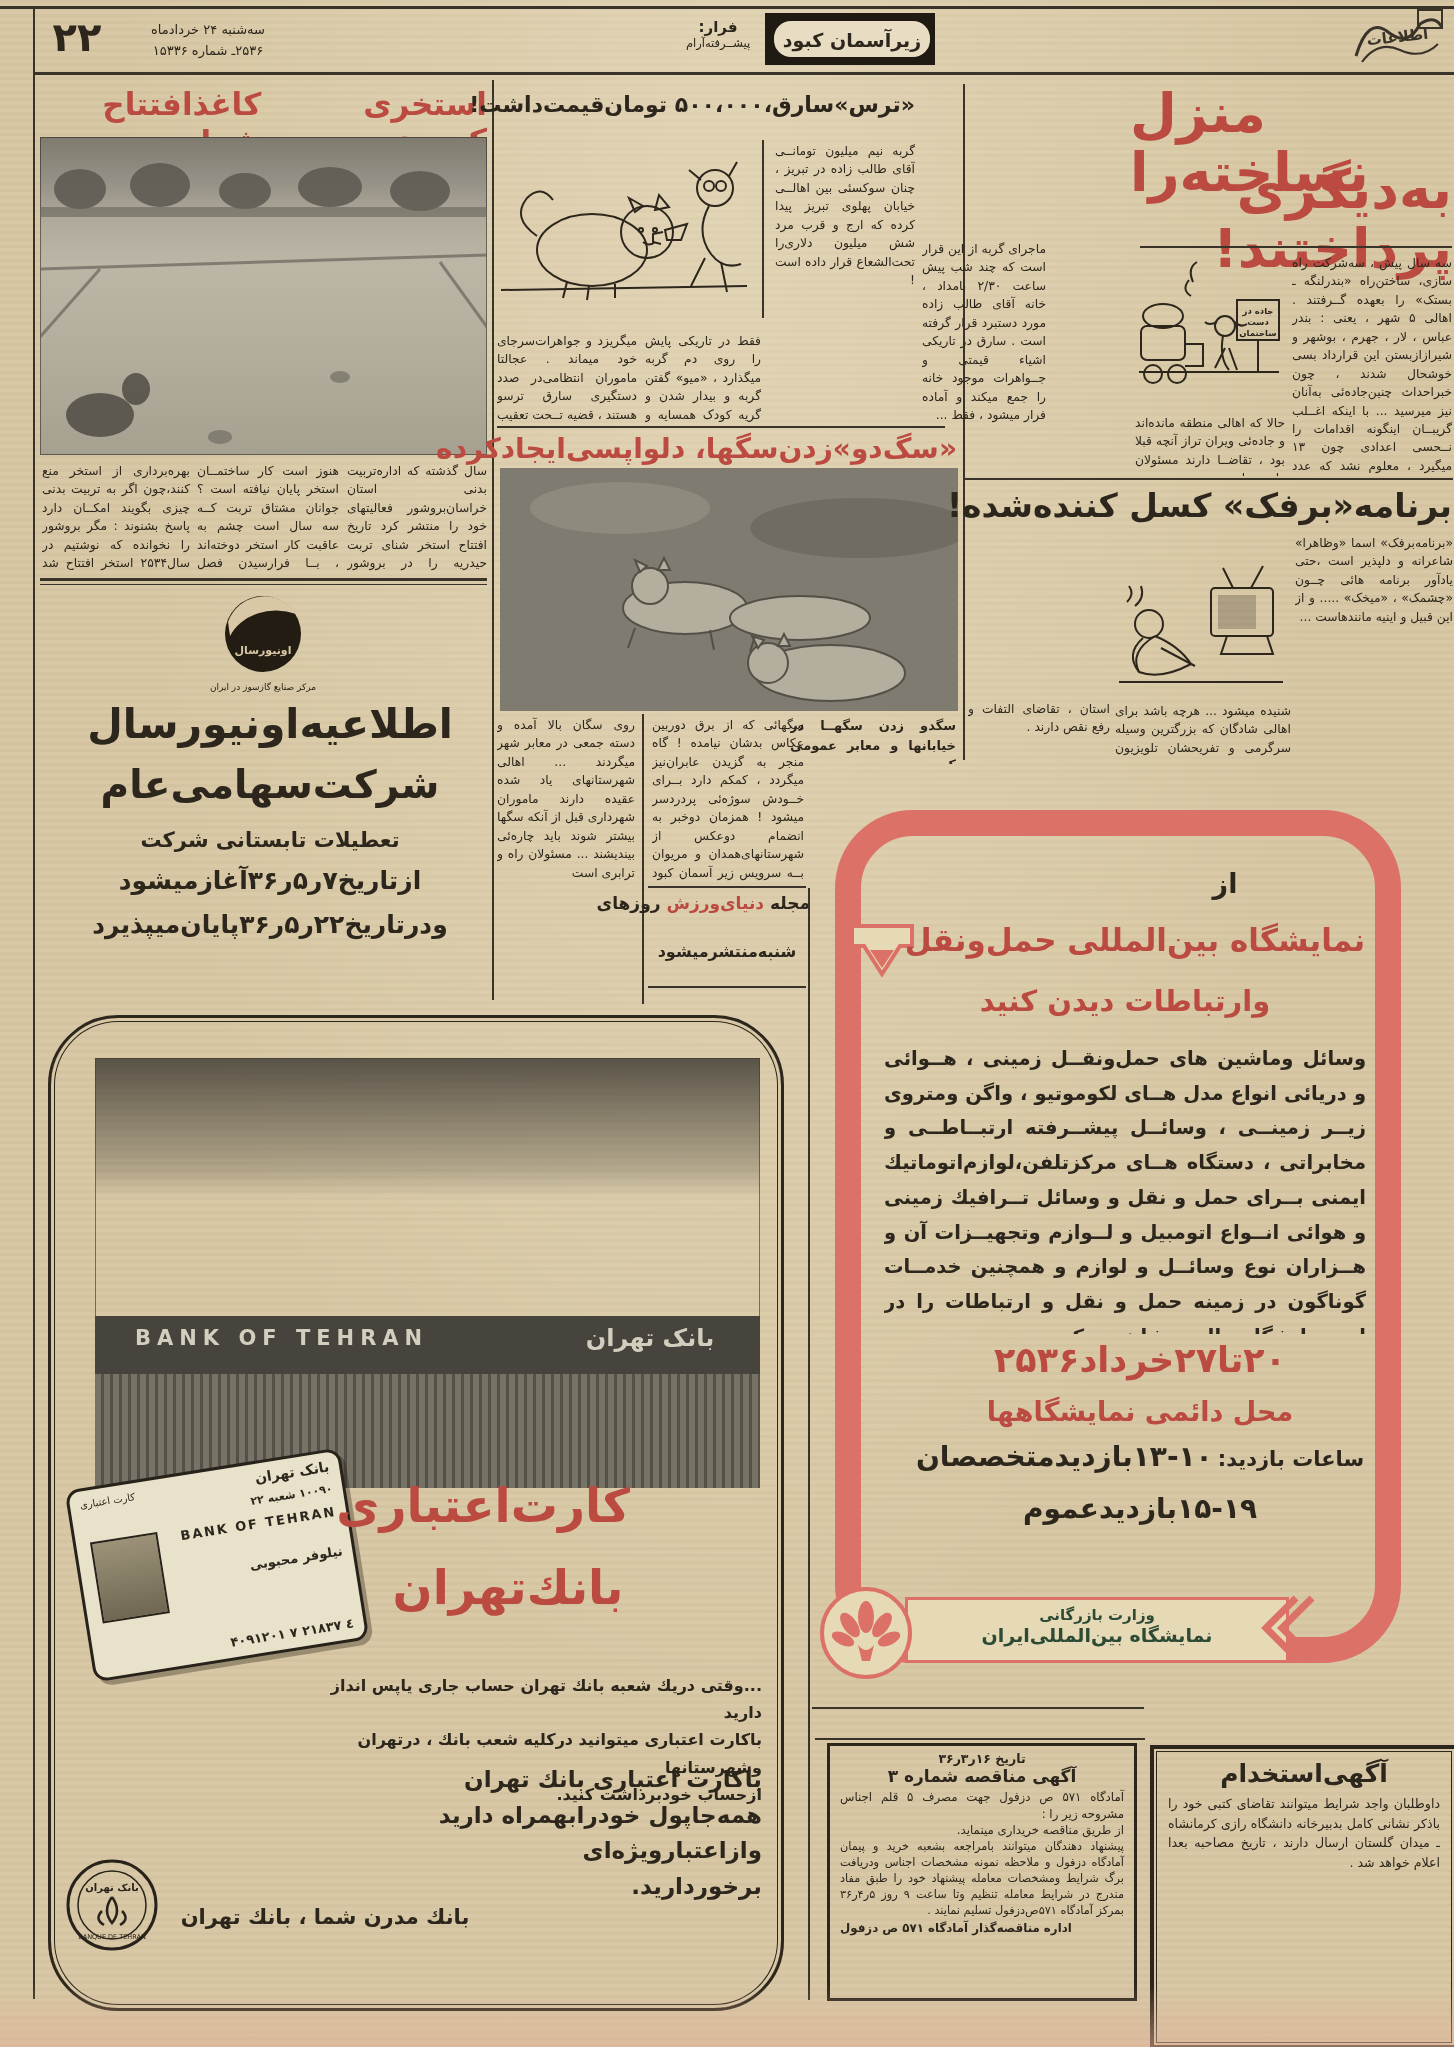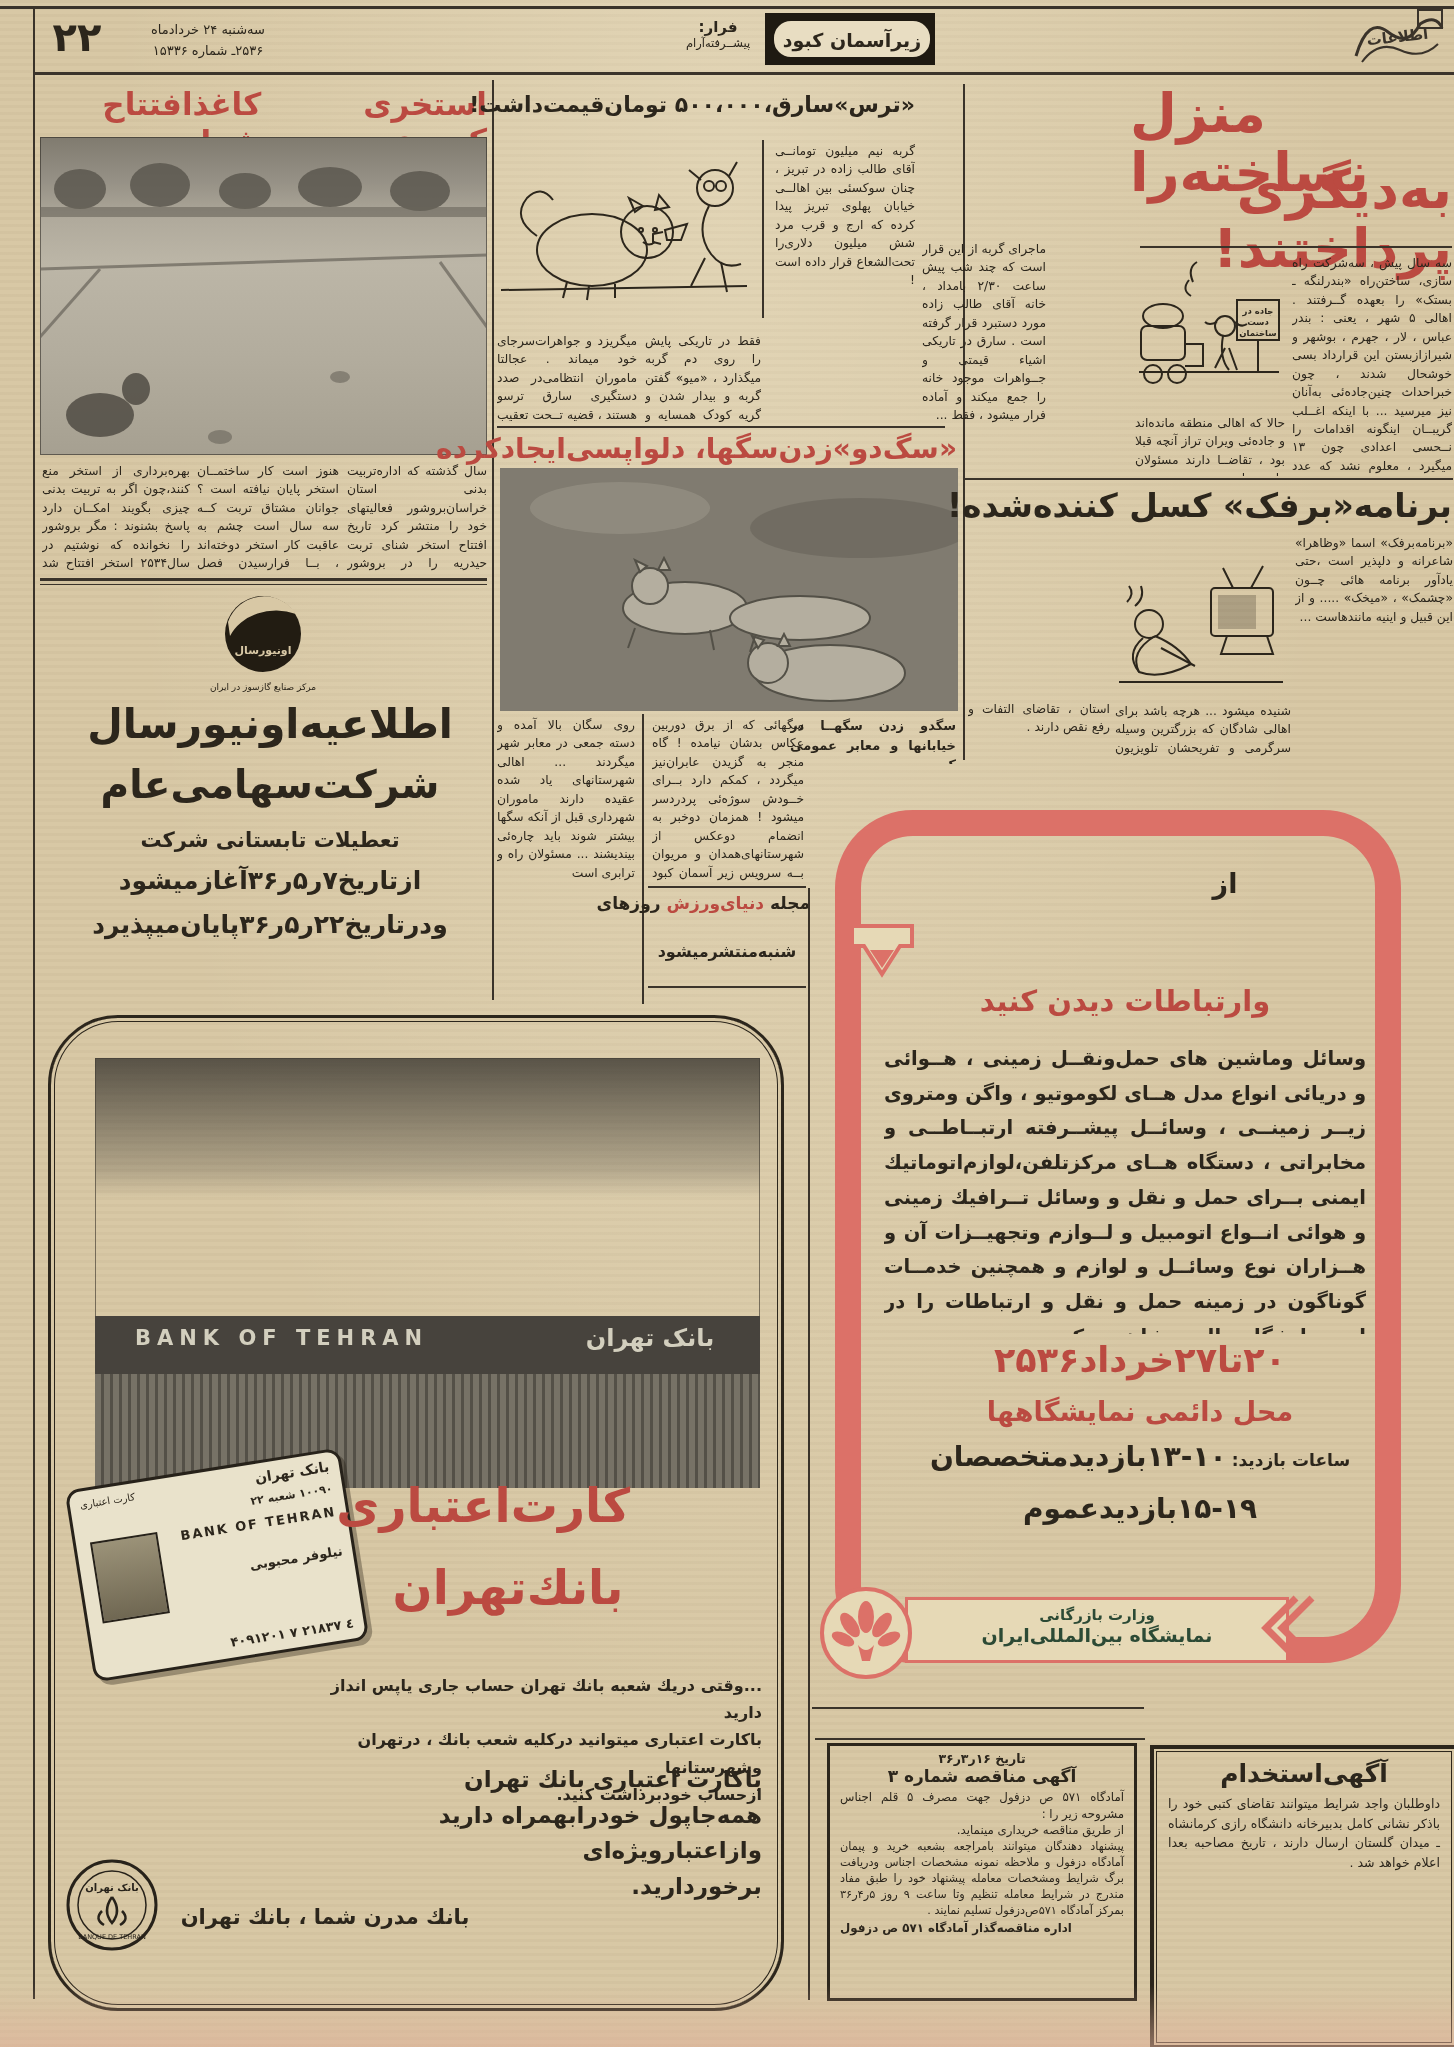--- a/index.html
+++ b/index.html
@@ -223,26 +223,27 @@
   </svg>
   <div class="t" style="left:968px;top:700px;width:142px;height:60px">استان ، تقاضای التفات و رفع نقص دارند .</div>
   <div class="t" style="left:1115px;top:702px;width:176px;height:58px">شنیده میشود ... هرچه باشد برای اهالی شادگان که بزرگترین وسیله سرگرمی و تفریحشان تلویزیون است فرق میکند ...</div>
 
   <div class="pipe" style="left:835px;top:810px;width:514px;height:801px"></div>
   <svg class="abs" style="left:842px;top:920px" width="80" height="84" viewBox="0 0 80 84">
     <polygon points="10,6 70,6 70,26 58,26 40,54 22,26 10,26" fill="#e6d9b6" stroke="var(--salmon)" stroke-width="4"></polygon>
     <polygon points="28,30 52,30 40,48" fill="var(--salmon)"></polygon>
   </svg>
   <div class="abs bold ctr" style="left:1180px;top:868px;width:90px;font-size:27px">از</div>
+  <div class="abs bold ctr red" style="left:900px;top:922px;width:470px;font-size:31px">نمایشگاه بین‌المللی حمل‌ونقل</div>
   <div class="abs bold ctr red" style="left:940px;top:984px;width:370px;font-size:29px">وارتباطات دیدن کنید</div>
   <div class="abs bold" style="left:884px;top:1042px;width:482px;height:292px;font-size:19.5px;line-height:1.78;text-align:justify;overflow:hidden">وسائل وماشین های حمل‌ونقــل زمینی ، هــوائی و دریائی انواع مدل هــای لکوموتیو ، واگن ومتروی زیــر زمینــی ، وسائــل پیشــرفته ارتبــاطــی و مخابراتی ، دستگاه هــای مرکزتلفن،لوازم‌اتوماتیك ایمنی بــرای حمل و نقل و وسائل تــرافیك زمینی و هوائی انــواع اتومبیل و لــوازم وتجهیــزات آن و هــزاران نوع وسائــل و لوازم و همچنین خدمــات گوناگون در زمینه حمل و نقل و ارتباطات را در این نمایشگاه جالب مشاهــده کنید .</div>
   <div class="abs bold ctr red" style="left:940px;top:1340px;width:400px;font-size:35px">۲۰تا۲۷خرداد۲۵۳۶</div>
   <div class="abs bold ctr red" style="left:940px;top:1396px;width:400px;font-size:27px">محل دائمی نمایشگاهها</div>
   <div class="abs nowrap" style="left:890px;top:1440px;width:500px;text-align:center">
-    <span class="bold" style="font-size:17px">ساعات بازدید:</span>
+    <span class="bold" style="font-size:21px">ساعات بازدید:</span>
     <span class="bold" style="font-size:28px">۱۰-۱۳بازدیدمتخصصان</span>
   </div>
   <div class="abs bold ctr" style="left:940px;top:1492px;width:400px;font-size:28px">۱۵-۱۹بازدیدعموم</div>
   <div class="banner" style="left:905px;top:1597px;width:378px;height:60px">
     <div class="bold ctr" style="font-size:15px;color:var(--green);margin-top:6px">وزارت بازرگانی</div>
     <div class="bold ctr" style="font-size:19px;color:var(--green)">نمایشگاه بین‌المللی‌ایران</div>
   </div>
   <svg class="abs" style="left:1252px;top:1592px" width="66" height="72" viewBox="0 0 66 72">
     <polyline points="44,6 14,36 44,66" fill="none" stroke="var(--salmon)" stroke-width="7"></polyline>
     <polyline points="60,6 30,36 60,66" fill="none" stroke="var(--salmon)" stroke-width="7"></polyline>

